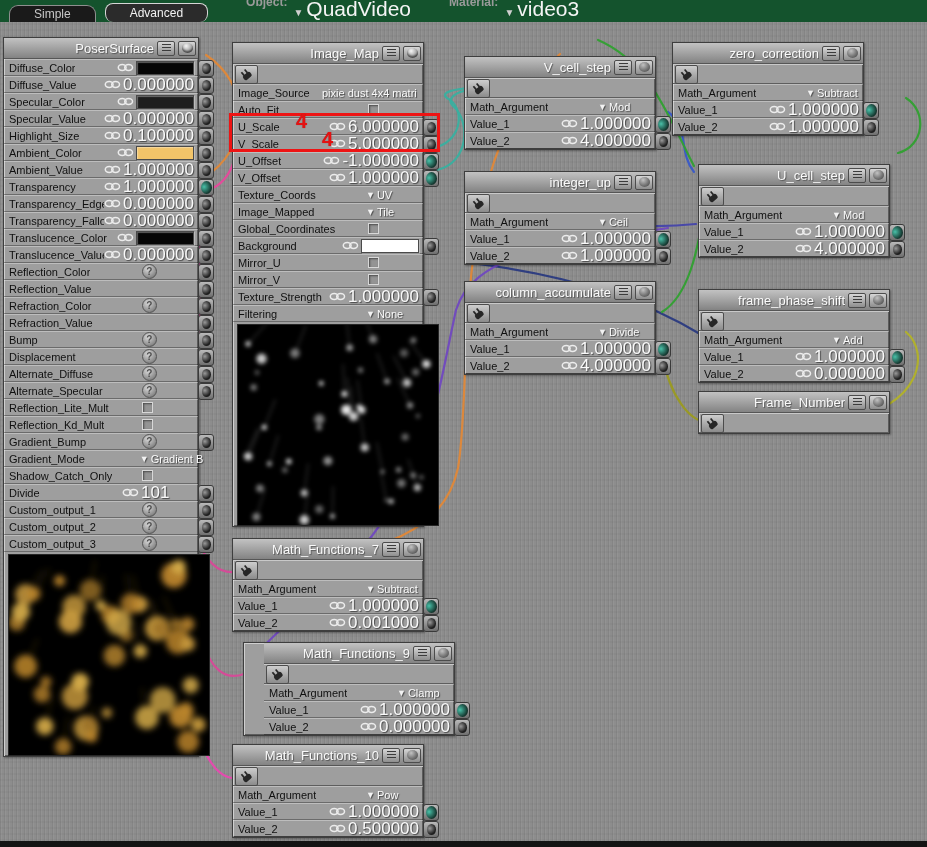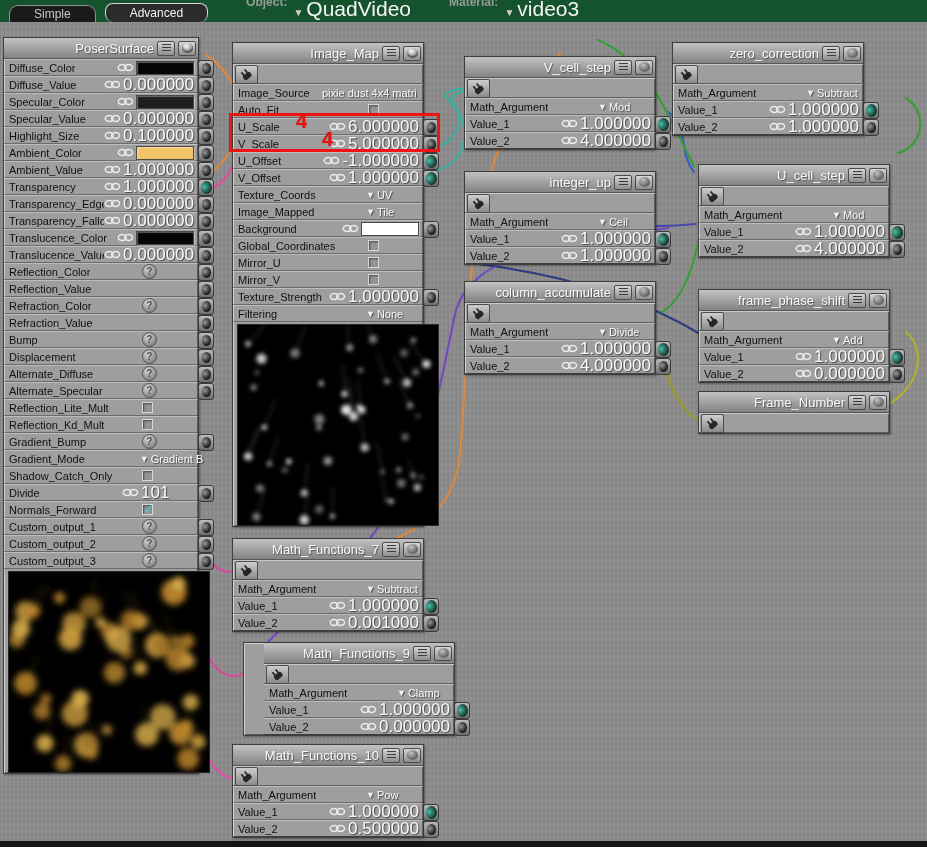--- a/index.html
+++ b/index.html
@@ -416,24 +416,20 @@
               </g>
             </svg>
           </div>
           <div class="val">101</div>
         </div>
         <div class="nub">
           <div class="nubball"></div>
         </div>
       </div>
       <div class="row">
-        <div class="lbl">Normals_Forward</div>
-        <div class="centerw cbx">✓</div>
-      </div>
-      <div class="row">
         <div class="lbl">Custom_output_1</div>
         <div class="centerw qbtn">?</div>
         <div class="nub">
           <div class="nubball"></div>
         </div>
       </div>
       <div class="row">
         <div class="lbl">Custom_output_2</div>
         <div class="centerw qbtn">?</div>
         <div class="nub">
@@ -626,39 +622,39 @@
         </div>
       </div>
       <div class="row">
         <div class="lbl">Image_Mapped</div>
         <div class="ddw">
           <div class="tri">▼</div>
           <div class="ddval">Tile</div>
         </div>
       </div>
       <div class="row">
-        <div class="lbl">Background</div>
-        <div class="wg">
-          <div class="linkico">
-            <svg width="17" height="9" viewBox="0 0 17 9">
-              <g fill="none" stroke="#ececec" stroke-width="1.5">
-                <ellipse cx="5.2" cy="4.5" rx="3.9" ry="2.9"></ellipse>
-                <ellipse cx="11.6" cy="4.5" rx="3.9" ry="2.9"></ellipse>
-              </g>
-            </svg>
-          </div>
-          <div class="swatch" style="background: rgb(255, 255, 255);"></div>
-        </div>
-        <div class="nub">
-          <div class="nubball"></div>
-        </div>
-      </div>
-      <div class="row">
         <div class="lbl">Global_Coordinates</div>
         <div class="centerw cbx"></div>
+      </div>
+      <div class="row">
+        <div class="lbl">Background</div>
+        <div class="wg">
+          <div class="linkico">
+            <svg width="17" height="9" viewBox="0 0 17 9">
+              <g fill="none" stroke="#ececec" stroke-width="1.5">
+                <ellipse cx="5.2" cy="4.5" rx="3.9" ry="2.9"></ellipse>
+                <ellipse cx="11.6" cy="4.5" rx="3.9" ry="2.9"></ellipse>
+              </g>
+            </svg>
+          </div>
+          <div class="swatch" style="background: rgb(255, 255, 255);"></div>
+        </div>
+        <div class="nub">
+          <div class="nubball"></div>
+        </div>
       </div>
       <div class="row">
         <div class="lbl">Mirror_U</div>
         <div class="centerw cbx"></div>
       </div>
       <div class="row">
         <div class="lbl">Mirror_V</div>
         <div class="centerw cbx"></div>
       </div>
       <div class="row">

